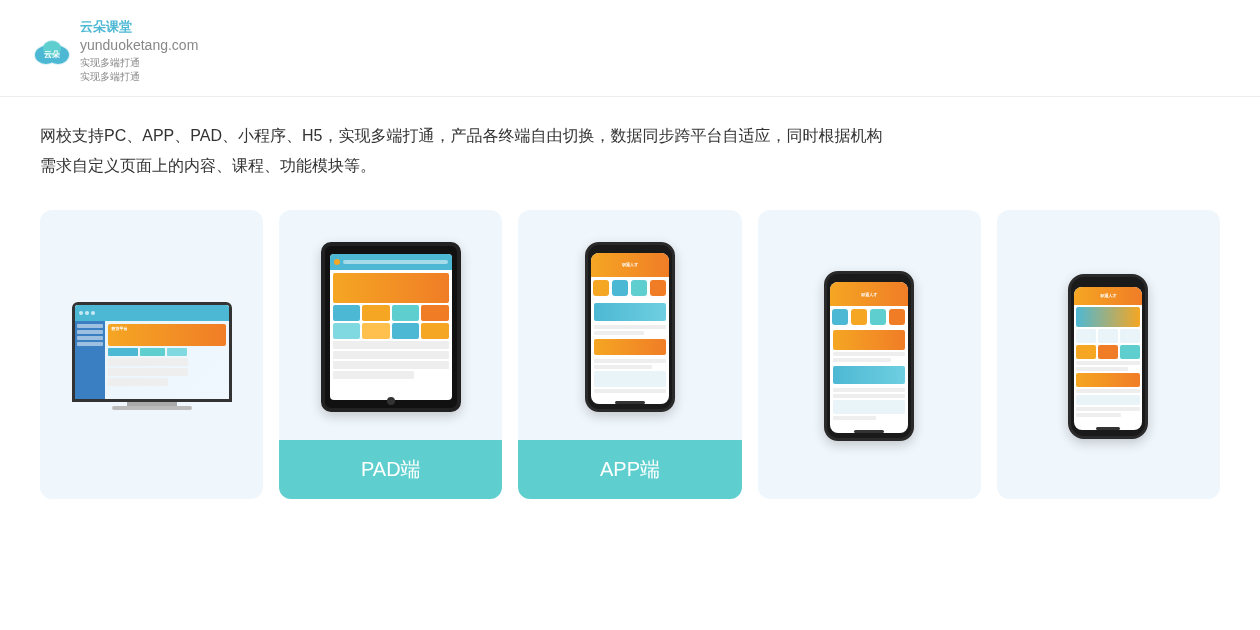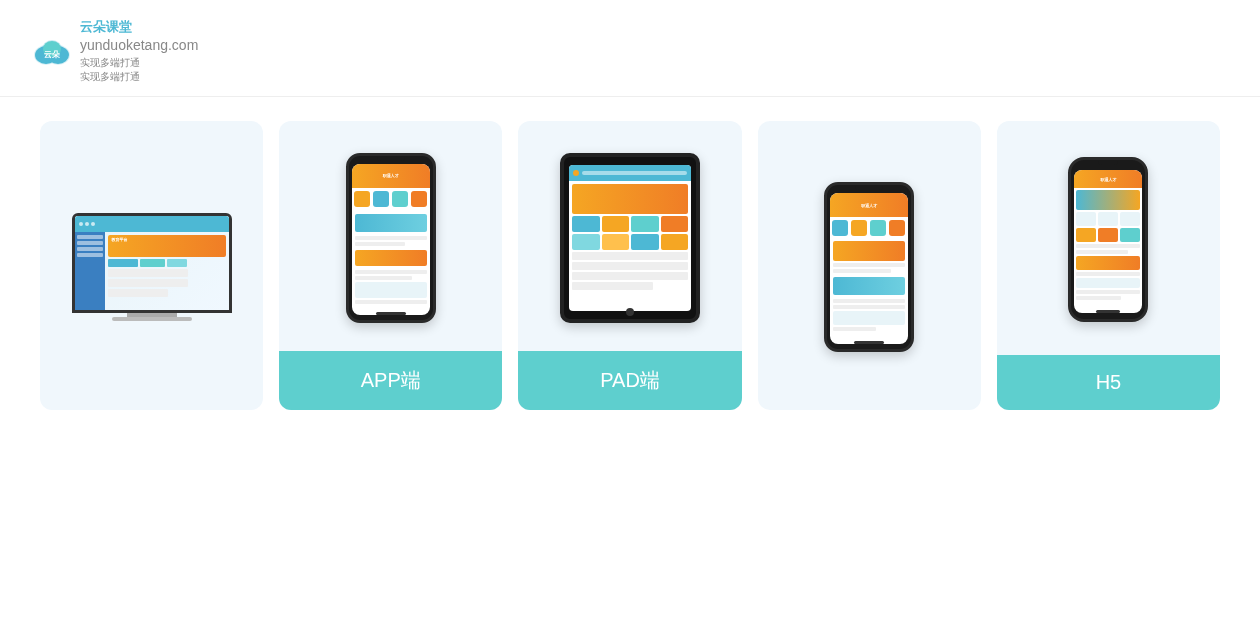--- a/index.html
+++ b/index.html
@@ -536,20 +536,24 @@
         <span class="brand-slogan">
           <span>实现多端打通</span><br>
           <span>实现多端打通</span>
         </span>
       </div>
     </div>
   </div>
 </div>
 
 <div class="content">
+  <div class="description">
+    <div>网校支持PC、APP、PAD、小程序、H5，实现多端打通，产品各终端自由切换，数据同步跨平台自适应，同时根据机构</div>
+    <div>需求自定义页面上的内容、课程、功能模块等。</div>
+  </div>
 
   <div class="cards-container">
 
     <div class="card">
       <div class="card-image-area">
         <div class="pc-mockup">
           <div class="pc-monitor">
             <div class="pc-screen">
               <div class="pc-screen-header">
                 <div class="pc-screen-dot"></div>
@@ -587,53 +591,20 @@
               </div>
             </div>
           </div>
           <div class="pc-stand"></div>
         </div>
       </div>
     </div>
 
     <div class="card">
       <div class="card-image-area">
-        <div class="phone-mockup">
-          <div class="phone-frame">
-            <div class="phone-notch"></div>
-            <div class="phone-screen">
-              <div class="phone-screen-top">
-                <div style="font-size:4px;color:white;font-weight:bold;">职通人才</div>
-              </div>
-              <div class="phone-icons-row">
-                <div class="phone-icon-block" style="background:#f5a623;"></div>
-                <div class="phone-icon-block" style="background:#4db8d4;"></div>
-                <div class="phone-icon-block" style="background:#5ecfce;"></div>
-                <div class="phone-icon-block" style="background:#f07d26;"></div>
-              </div>
-              <div class="phone-content-area">
-                <div class="phone-content-banner"></div>
-                <div class="phone-content-line"></div>
-                <div class="phone-content-line" style="width:70%;"></div>
-                <div style="height:16px;background:linear-gradient(90deg,#f5a623,#f07d26);border-radius:2px;margin:2px 0;"></div>
-                <div class="phone-content-line"></div>
-                <div class="phone-content-line" style="width:80%;"></div>
-                <div style="height:16px;background:#e8f4f8;border-radius:2px;"></div>
-                <div class="phone-content-line"></div>
-              </div>
-              <div class="phone-home-bar"></div>
-            </div>
-          </div>
-        </div>
-      </div>
-      <div class="card-label">APP端</div>
-    </div>
-
-    <div class="card">
-      <div class="card-image-area">
         <div class="tablet-mockup">
           <div class="tablet-frame">
             <div class="tablet-home-btn"></div>
             <div class="tablet-screen">
               <div class="tablet-screen-header">
                 <div style="width:6px;height:6px;border-radius:50%;background:#f5a623;"></div>
                 <div style="flex:1;height:4px;background:rgba(255,255,255,0.5);border-radius:2px;"></div>
               </div>
               <div class="tablet-screen-body">
                 <div class="tablet-banner"></div>
@@ -664,20 +635,53 @@
     <div class="card">
       <div class="card-image-area">
         <div class="phone-mockup">
           <div class="phone-frame">
             <div class="phone-notch"></div>
             <div class="phone-screen">
               <div class="phone-screen-top">
                 <div style="font-size:4px;color:white;font-weight:bold;">职通人才</div>
               </div>
               <div class="phone-icons-row">
+                <div class="phone-icon-block" style="background:#f5a623;"></div>
+                <div class="phone-icon-block" style="background:#4db8d4;"></div>
+                <div class="phone-icon-block" style="background:#5ecfce;"></div>
+                <div class="phone-icon-block" style="background:#f07d26;"></div>
+              </div>
+              <div class="phone-content-area">
+                <div class="phone-content-banner"></div>
+                <div class="phone-content-line"></div>
+                <div class="phone-content-line" style="width:70%;"></div>
+                <div style="height:16px;background:linear-gradient(90deg,#f5a623,#f07d26);border-radius:2px;margin:2px 0;"></div>
+                <div class="phone-content-line"></div>
+                <div class="phone-content-line" style="width:80%;"></div>
+                <div style="height:16px;background:#e8f4f8;border-radius:2px;"></div>
+                <div class="phone-content-line"></div>
+              </div>
+              <div class="phone-home-bar"></div>
+            </div>
+          </div>
+        </div>
+      </div>
+      <div class="card-label">APP端</div>
+    </div>
+
+    <div class="card">
+      <div class="card-image-area">
+        <div class="phone-mockup">
+          <div class="phone-frame">
+            <div class="phone-notch"></div>
+            <div class="phone-screen">
+              <div class="phone-screen-top">
+                <div style="font-size:4px;color:white;font-weight:bold;">职通人才</div>
+              </div>
+              <div class="phone-icons-row">
                 <div class="phone-icon-block" style="background:#4db8d4;"></div>
                 <div class="phone-icon-block" style="background:#f5a623;"></div>
                 <div class="phone-icon-block" style="background:#5ecfce;"></div>
                 <div class="phone-icon-block" style="background:#f07d26;"></div>
               </div>
               <div class="phone-content-area">
                 <div style="height:20px;background:linear-gradient(90deg,#f5a623,#f07d26);border-radius:2px;"></div>
                 <div class="phone-content-line"></div>
                 <div class="phone-content-line" style="width:80%;"></div>
                 <div class="phone-content-banner"></div>
@@ -718,17 +722,16 @@
                 <div class="mini-content-line"></div>
                 <div style="height:10px;background:#e8f4f8;border-radius:2px;"></div>
                 <div class="mini-content-line"></div>
                 <div class="mini-content-line" style="width:70%;"></div>
               </div>
               <div style="width:24px;height:3px;background:#333;border-radius:2px;margin:2px auto 0;"></div>
             </div>
           </div>
         </div>
       </div>
-      <div class="card-label">H5</div>
     </div>
 
   </div>
 </div>
 
 </body></html>

